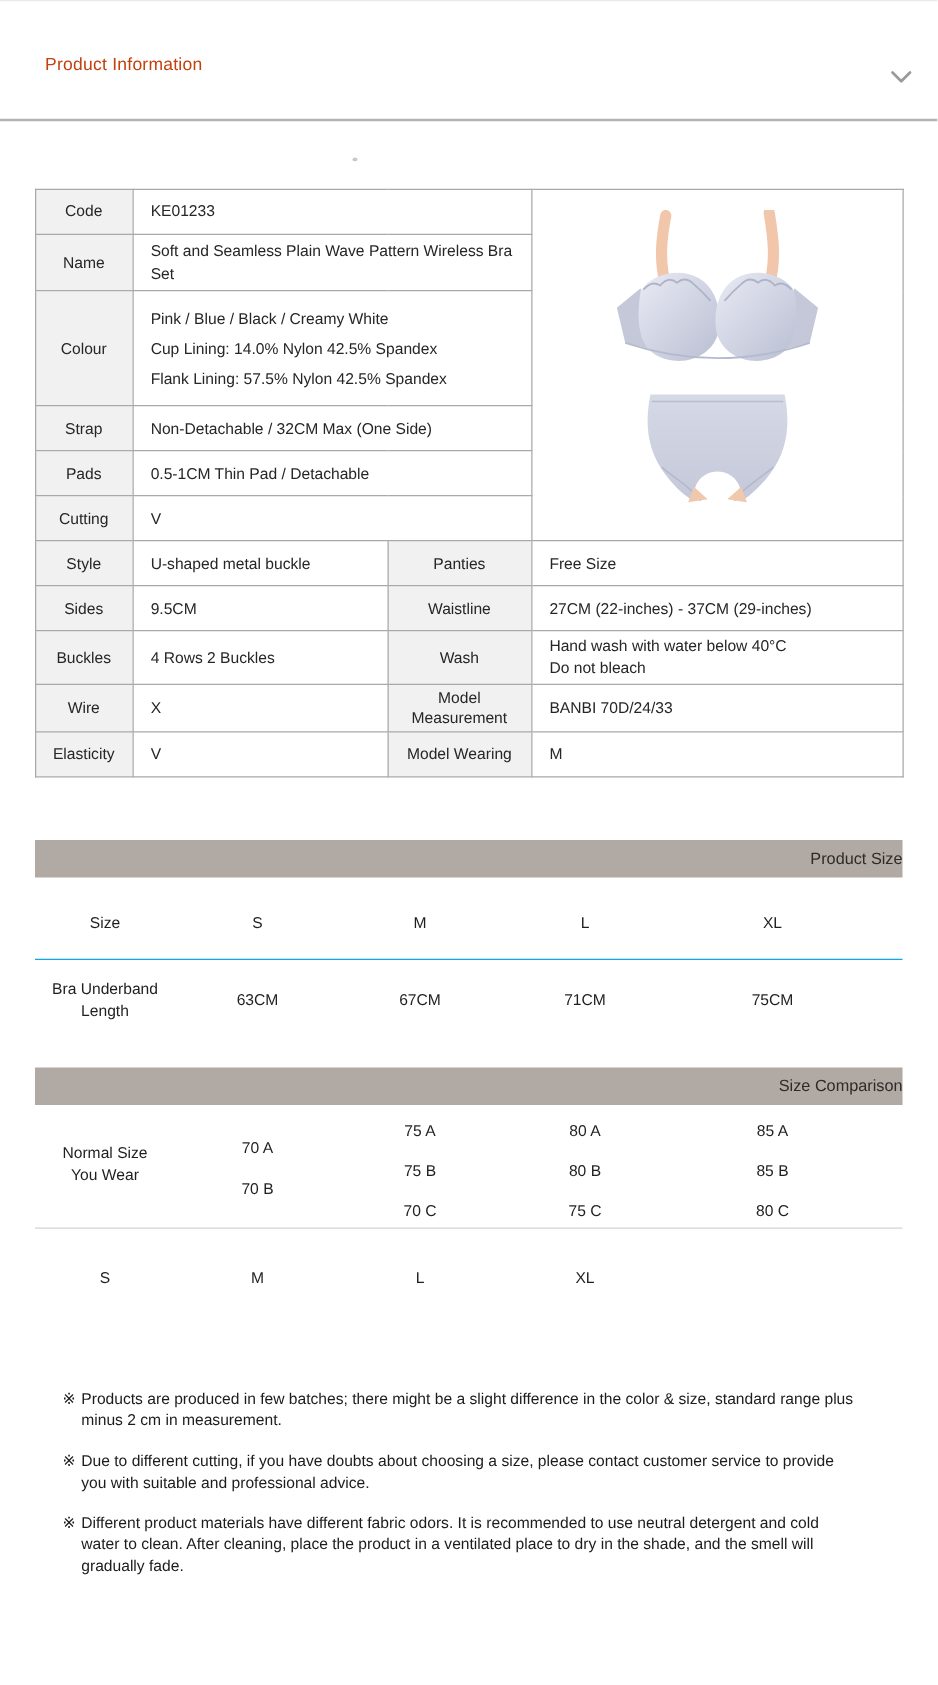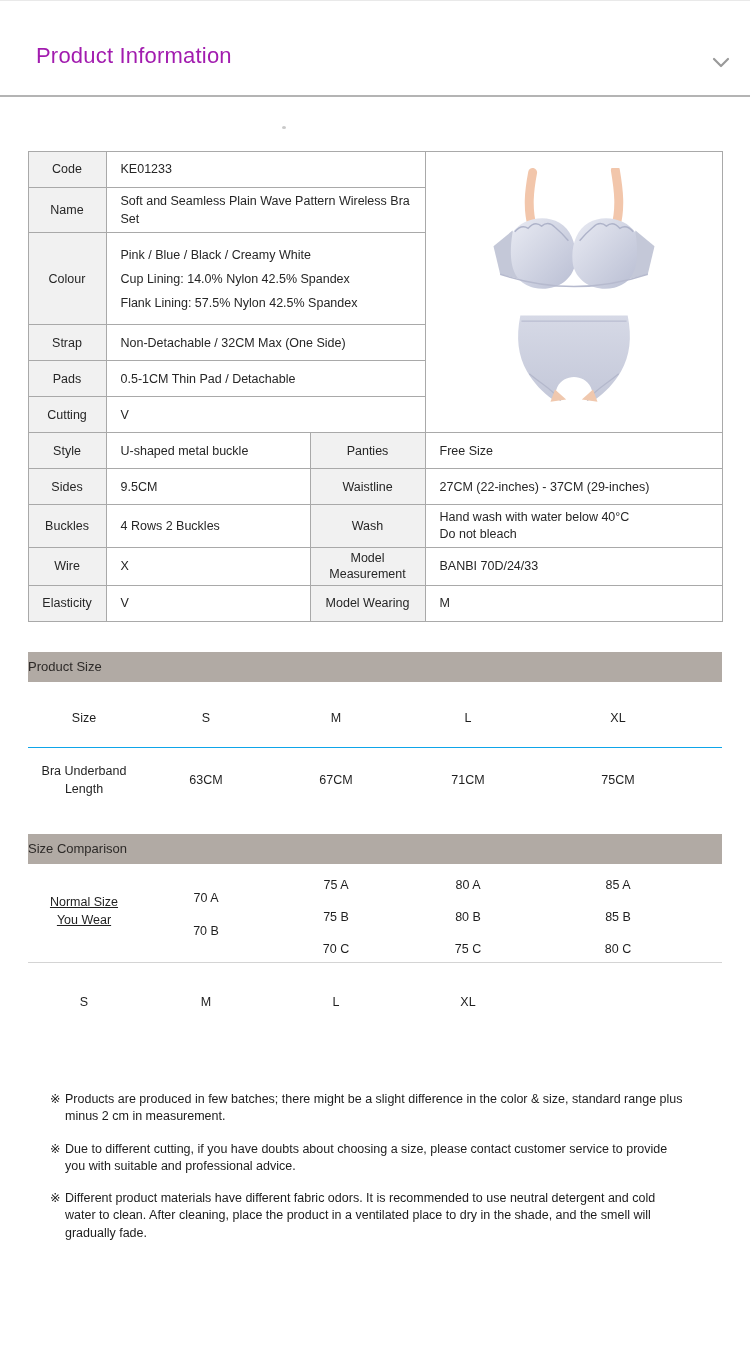--- a/index.html
+++ b/index.html
@@ -15,21 +15,21 @@
   
   .hdr {
     position: relative;
     height: 97px;
     border-top: 1px solid #e9e9e9;
     border-bottom: 2px solid #b4b4b4;
     background: #fff;
   }
   .hdr-title {
     position: absolute; left: 36px; top: 42px;
-    font-size: 22px; color: #a21caf; letter-spacing: 0.2px;
+    font-size: 14px; color: #c2410c; letter-spacing: 0.2px;
   }
   .hdr-chevron { position: absolute; right: 20px; top: 54px; width: 18px; height: 12px; }
   .speck { position: absolute; left: 282px; top: 126px; width: 4px; height: 3px; background: #c9c9c9; border-radius: 50%; }
 
   
   table.spec {
     width: 694px; margin: 54px auto 12px;
     border-collapse: collapse;
     font-size: 12.5px; color: #262626;
     table-layout: fixed;
@@ -39,42 +39,42 @@
   td.val { text-align: left; padding: 4px 10px 4px 14px; line-height: 1.45; }
   tr.h36 td { height: 36px; }
   tr.h38 td { height: 38px; }
   tr.h92 td { height: 92px; }
   .colour-line { margin: 6px 0; }
   td.imgcell { padding: 0; background: #fff; text-align: center; vertical-align: middle; }
   .washline { line-height: 1.35; }
 
   
   .secbar {
-    width: 694px; height: 30px; margin: 30px auto 0;
+    width: 694px; height: 30px; margin: 50px auto 0;
     background: #b1aaa4; color: #2d2a28;
-    display: flex; align-items: center; justify-content: flex-start;
+    display: flex; align-items: center; justify-content: flex-end;
     font-size: 13px;
   }
   
   .sgrid {
     width: 694px; margin: 0 auto;
     display: grid;
     grid-template-columns: 112px 132px 128px 136px 164px 22px;
     font-size: 12.5px; color: #1f1f1f;
   }
   .sgrid .c { display: flex; align-items: center; justify-content: center; text-align: center; line-height: 1.45; }
   .size-head { padding: 27px 0 20px; border-bottom: 1px solid #0ea5e9; }
   .underband-row { padding: 14px 0 18px; min-height: 60px; }
   .cmp { border-bottom: 1px solid #d4d4d4; height: 99px; }
   .cmp .stack { display: flex; flex-direction: column; align-items: center; justify-content: flex-start; }
   .cmp .stack.three { padding-top: 10px; }
   .cmp .stack.three .it { height: 22px; margin-bottom: 10px; display: flex; align-items: center; }
   .cmp .stack.two { padding-top: 23px; }
   .cmp .stack.two .it { height: 22px; margin-bottom: 11px; display: flex; align-items: center; }
-  .cmp .c.lblcell { align-items: flex-start; padding-top: 29px; text-decoration: underline; }
+  .cmp .c.lblcell { align-items: flex-start; padding-top: 29px; }
   .label-size-row { padding: 30px 0 16px; }
   .two-line { width: 96px; margin: 0 auto; text-align: center; }
 
   
   .notes { margin: 64px 38px 0 50px; font-size: 12.5px; color: #1c1c1c; }
   .note { display: flex; align-items: flex-start; margin-bottom: 15px; line-height: 1.38; }
   .note .mk { width: 13px; flex: 0 0 13px; margin-right: 2px; }
   .note .nt { max-width: 622px; }
   .note.no-mark .mk { visibility: hidden; }
   .note.no-mark .nt { max-width: 662px; }

